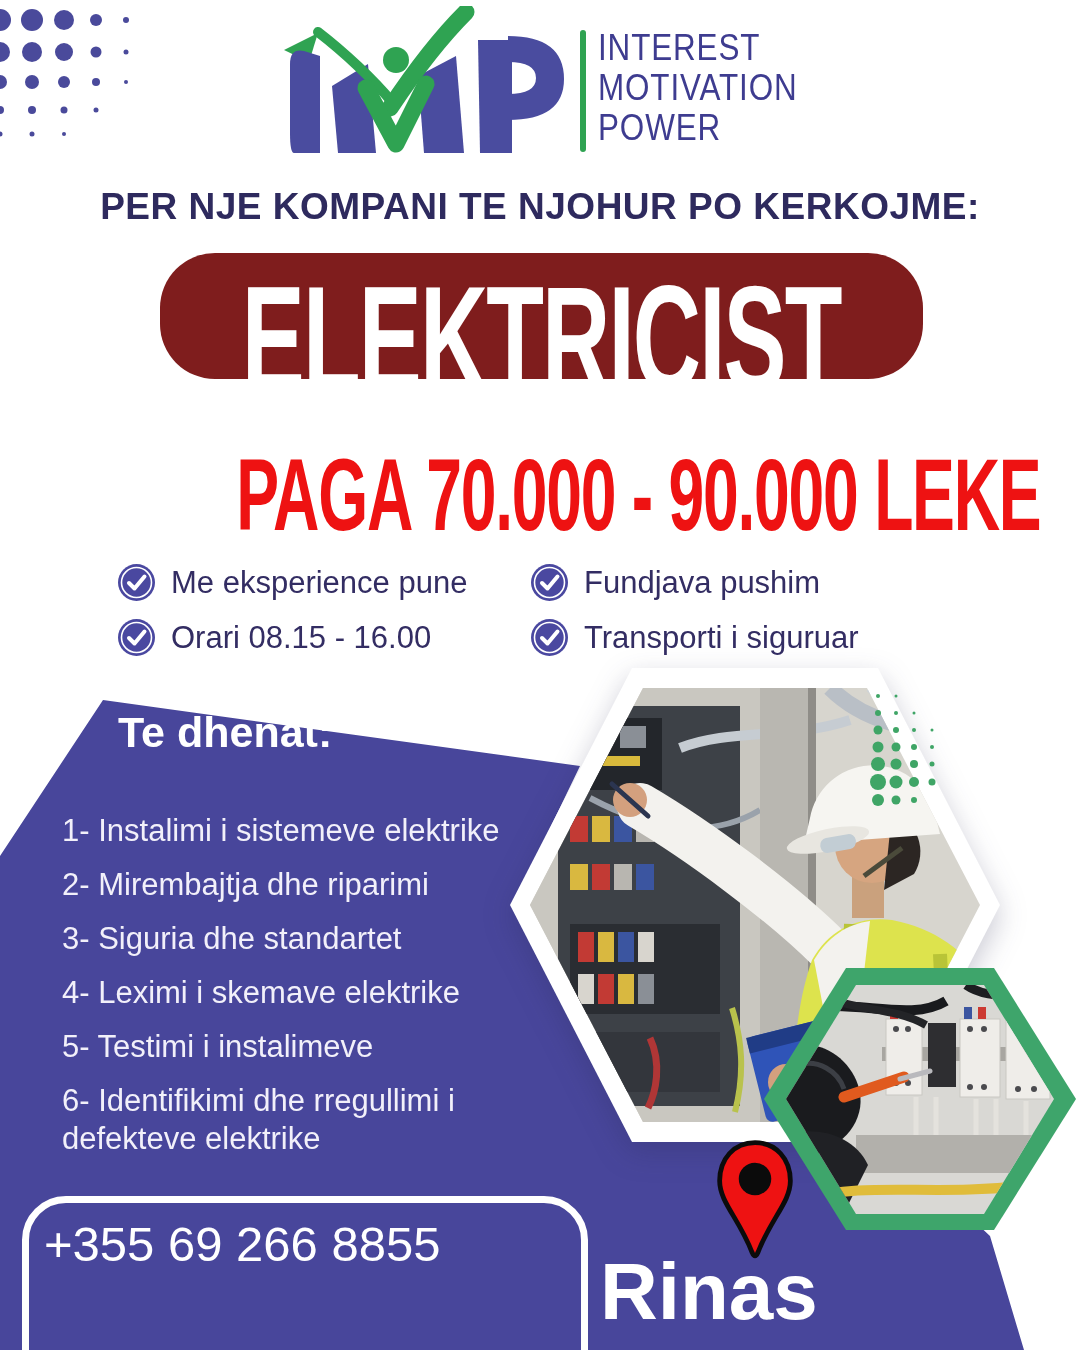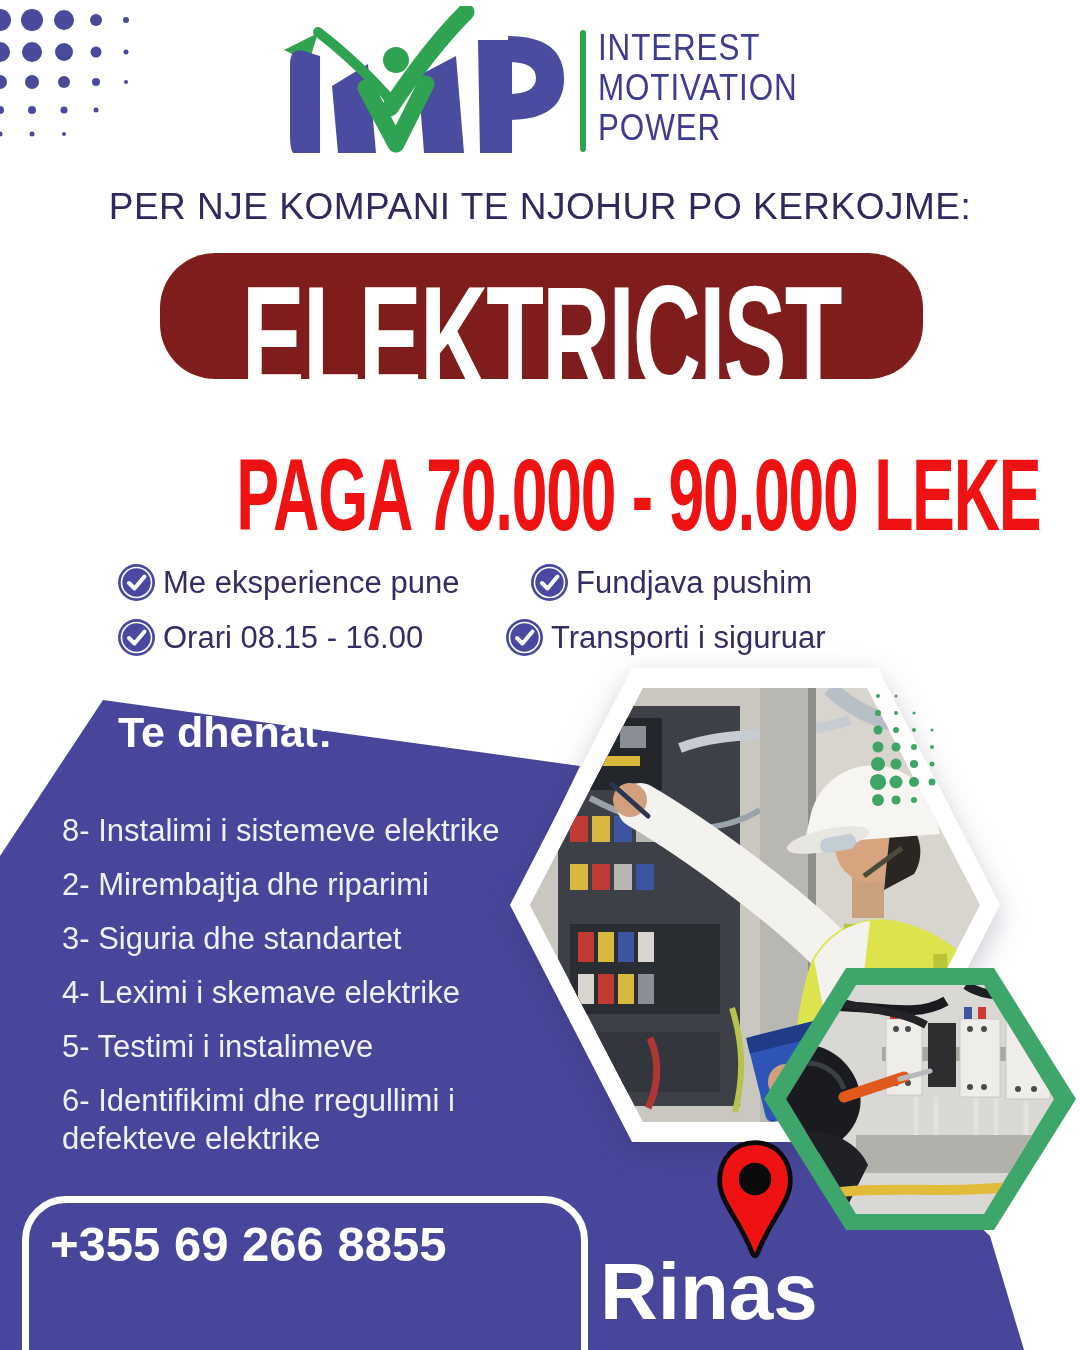--- a/index.html
+++ b/index.html
@@ -11,31 +11,31 @@
 
   
   #logo-tagline{left:598px;top:28px;color:#3e3c90;font-weight:500;
     font-size:37px;line-height:40px;letter-spacing:1px;
     transform:scaleX(.85);transform-origin:left top;white-space:nowrap;}
   #logo-divider{left:580px;top:30px;width:6px;height:122px;background:#2fa352;border-radius:3px;}
   .sr-only{position:absolute;width:1px;height:1px;overflow:hidden;clip:rect(0 0 0 0);}
 
   
   #intro-line{left:0;top:186px;width:1080px;text-align:center;color:#2e2a5e;
-    font-size:37px;font-weight:400;letter-spacing:.5px;}
+    font-size:37px;font-weight:700;letter-spacing:.5px;}
   #title-box{left:160px;top:253px;width:763px;height:126px;background:#7f1d1d;border-radius:55px;
     display:flex;align-items:flex-start;justify-content:center;}
   #title-text{color:#ffffff;font-weight:700;font-size:150px;letter-spacing:-3px;
     transform:scaleX(.63);transform-origin:center;white-space:nowrap;}
   #salary-line{left:0;top:437px;width:886px;text-align:center;}
   #salary-text{display:inline-block;color:#ee1212;font-weight:700;font-size:102px;
     letter-spacing:-2px;transform:scaleX(.63);transform-origin:center;white-space:nowrap;}
 
   
-  .benefit{position:absolute;display:flex;align-items:center;gap:8px;}
+  .benefit{position:absolute;display:flex;align-items:center;gap:16px;}
   .benefit-label{color:#332d63;font-size:31px;font-weight:500;white-space:nowrap;}
   .check-badge{width:37px;height:37px;flex:0 0 37px;}
 
   
   #purple-polygon{left:0;top:0;width:1080px;height:1350px;background:#48469b;
     clip-path:polygon(103px 700px,580px 766px,513px 905px,640px 1140px,872px 1140px,
                       880px 1133px,990px 1236px,1024px 1350px,0px 1350px,0px 856px);}
 
   
   #details-heading{left:118px;top:708px;color:#ffffff;font-size:43px;font-weight:700;}
@@ -48,21 +48,21 @@
   #hex-big-photo{left:530px;top:688px;width:450px;height:434px;
     clip-path:polygon(0px 217px,113px 0px,337px 0px,450px 217px,337px 434px,113px 434px);}
   #hex-small-border{left:764px;top:968px;width:312px;height:262px;background:#3ea56b;
     clip-path:polygon(0px 131px,82px 0px,230px 0px,312px 131px,230px 262px,82px 262px);}
   #hex-small-photo{left:786px;top:985px;width:268px;height:229px;
     clip-path:polygon(0px 114px,70px 0px,198px 0px,268px 114px,198px 229px,70px 229px);}
 
   
   #contact-box{left:22px;top:1196px;width:552px;height:200px;border:7px solid #ffffff;
     border-radius:44px;background:transparent;}
-  #contact-phone{left:44px;top:1216px;color:#ffffff;font-size:49px;font-weight:700;white-space:nowrap;margin-left:6px;}
+  #contact-phone{left:44px;top:1216px;color:#ffffff;font-size:49px;font-weight:400;white-space:nowrap;}
   #contact-email{left:38px;top:1292px;color:#ffffff;font-size:35px;font-weight:400;white-space:nowrap;}
   #location-name{left:600px;top:1246px;width:340px;text-align:left;color:#ffffff;
     font-size:80px;font-weight:700;}
   #location-pin{left:712px;top:1136px;}
 </style>
 </head>
 <body>
 
 <div id="canvas">
 
@@ -144,34 +144,34 @@
     <span class="benefit-label">Orari 08.15 - 16.00</span>
   </div>
   <div class="benefit" style="left:531px;top:564px">
     <svg class="check-badge" viewBox="0 0 37 37">
       <circle cx="18.5" cy="18.5" r="18.5" fill="#4a48a0"></circle>
       <circle cx="18.5" cy="18.5" r="15" fill="none" stroke="#ffffff" stroke-width="1.6"></circle>
       <path d="M11,19 L16.5,24.5 L26.5,12.5" stroke="#ffffff" stroke-width="4" fill="none" stroke-linecap="round" stroke-linejoin="round"></path>
     </svg>
     <span class="benefit-label">Fundjava pushim</span>
   </div>
-  <div class="benefit" style="left:506px;top:619px">
+  <div class="benefit" style="left:531px;top:619px">
     <svg class="check-badge" viewBox="0 0 37 37">
       <circle cx="18.5" cy="18.5" r="18.5" fill="#4a48a0"></circle>
       <circle cx="18.5" cy="18.5" r="15" fill="none" stroke="#ffffff" stroke-width="1.6"></circle>
       <path d="M11,19 L16.5,24.5 L26.5,12.5" stroke="#ffffff" stroke-width="4" fill="none" stroke-linecap="round" stroke-linejoin="round"></path>
     </svg>
     <span class="benefit-label">Transporti i siguruar</span>
   </div>
 
   <div class="abs" id="purple-polygon"></div>
 
   <div class="abs" id="details-heading">Te dhenat:</div>
   <div class="abs" id="details-list">
-    <div class="detail-item">8- Instalimi i sistemeve elektrike</div>
+    <div class="detail-item">1- Instalimi i sistemeve elektrike</div>
     <div class="detail-item">2- Mirembajtja dhe riparimi</div>
     <div class="detail-item">3- Siguria dhe standartet</div>
     <div class="detail-item">4- Leximi i skemave elektrike</div>
     <div class="detail-item">5- Testimi i instalimeve</div>
     <div class="detail-item">6- Identifikimi dhe rregullimi i defekteve elektrike</div>
   </div>
 
   <div style="position:absolute;left:0;top:0;filter:drop-shadow(0 10px 14px rgba(40,40,80,.25));">
     <div class="abs" id="hex-big-border"></div>
   </div>

